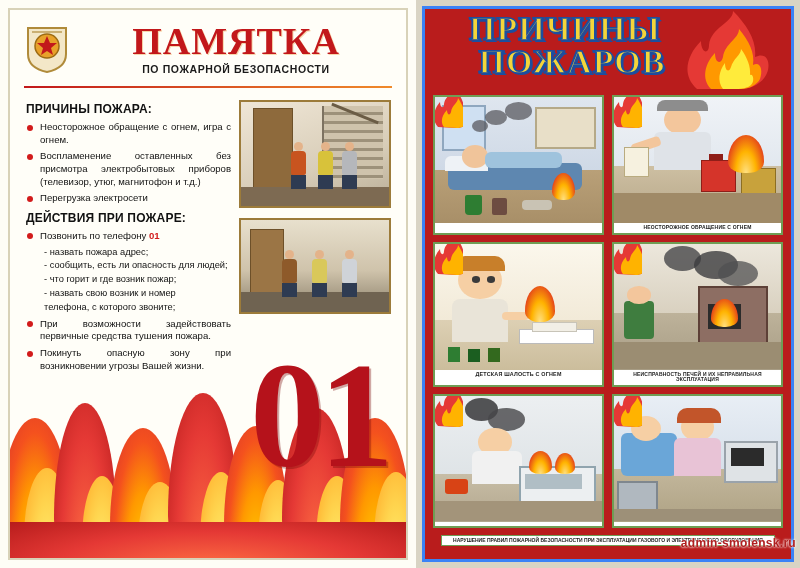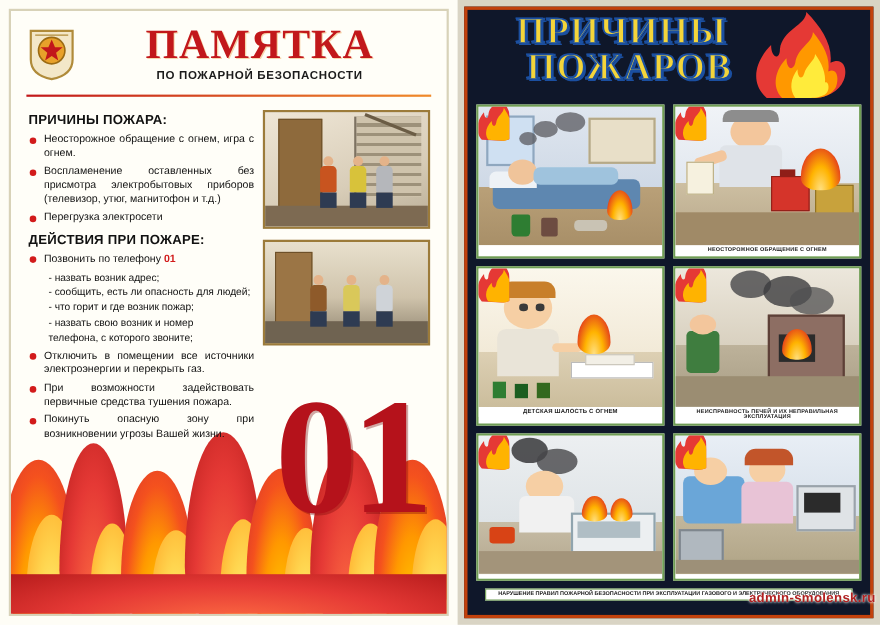--- a/index.html
+++ b/index.html
@@ -217,22 +217,22 @@
     height: 568px;
     background: #d9d4c4;
     overflow: hidden;
   }
   .rp-inner {
     position: absolute;
     left: 6px;
     top: 6px;
     right: 6px;
     bottom: 6px;
-    background: #0f172a;
-    border: 3px solid #c2410c;
+    background: #b91c1c;
+    border: 3px solid #3b82f6;
     box-sizing: border-box;
     overflow: hidden;
   }
   .rp-headwrap {
     position: relative;
     height: 86px;
   }
   .rp-title {
     position: absolute;
     left: 10px;
@@ -387,28 +387,27 @@
               <li>Неосторожное обращение с огнем, игра с огнем.</li>
               <li>Воспламенение оставленных без присмотра электробытовых приборов (телевизор, утюг, магнитофон и т.д.)</li>
               <li>Перегрузка электросети</li>
             </ul>
 
             <div class="sec-head">ДЕЙСТВИЯ ПРИ ПОЖАРЕ:</div>
             <ul class="red-list">
               <li>
                 <span>Позвонить по телефону </span><span class="phone-01">01</span>
                 <ul class="sub-lines">
-                  <li>- назвать возник адрес;</li>
+                  <li>- назвать пожара адрес;</li>
                   <li>- сообщить, есть ли опасность для людей;</li>
                   <li>- что горит и где возник пожар;</li>
                   <li>- назвать свою возник и номер</li>
                   <li>  телефона, с которого звоните;</li>
                 </ul>
               </li>
-              <li>Отключить в помещении все источники электроэнергии и перекрыть газ.</li>
               <li>При возможности задействовать первичные средства тушения пожара.</li>
               <li>Покинуть опасную зону при возникновении угрозы Вашей жизни.</li>
             </ul>
           </div>
 
           <div class="col-pics">
             <div class="photo p1">
               <div class="ph-wall"></div>
               <div class="ph-stairs"></div>
               <div class="ph-rail"></div>

